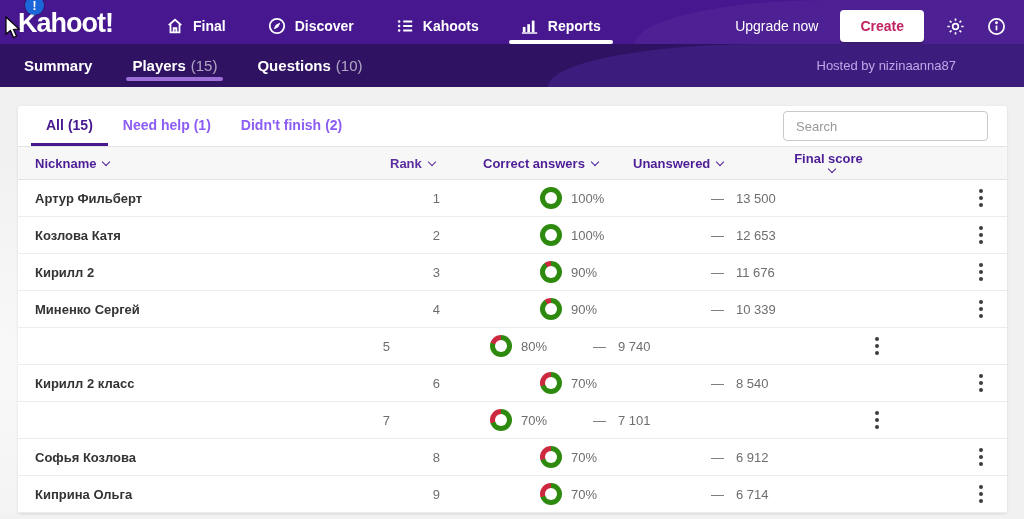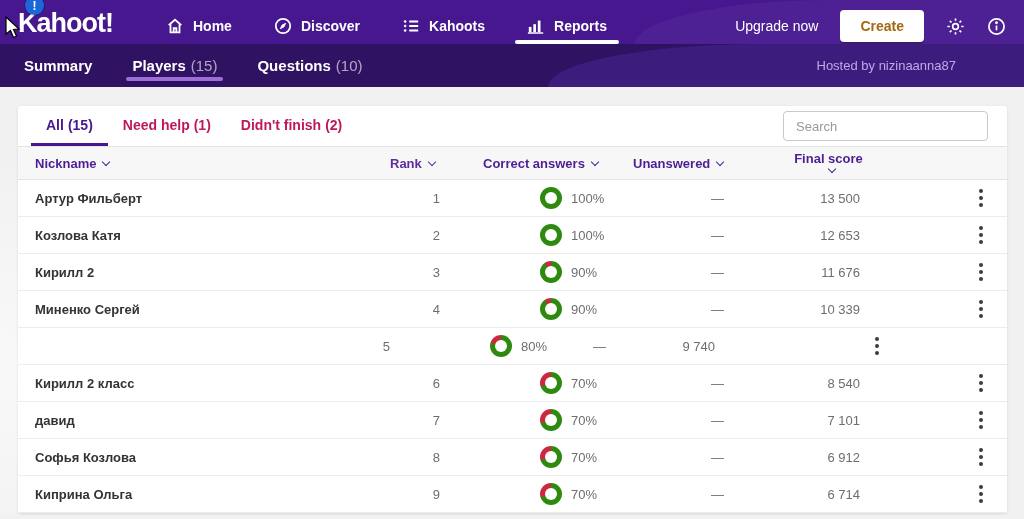--- a/index.html
+++ b/index.html
@@ -18,21 +18,21 @@
     align-items:center; justify-content:center; box-shadow:0 0 0 1px rgba(0,0,0,.2); }
   .cursor { position:absolute; left:-14px; top:14px; }
   .main-nav { display:flex; margin-left:32px; }
   .nav-item { position:relative; height:36px; display:flex; align-items:center; gap:9px;
     padding:0 14px; margin:0 7px; font-size:14px; font-weight:bold; color:#fff; cursor:pointer; }
   .nav-item.active::after { content:""; position:absolute; left:2px; right:2px; bottom:0;
     height:4px; background:#fff; border-radius:2px; }
   .nav-icon { width:18px; height:18px; display:block; }
   .topbar-right { margin-left:auto; height:36px; display:flex; align-items:center; gap:22px; }
   .upgrade { font-size:14px; color:#fff; cursor:pointer; }
-  .create-btn { background:#fff; color:#a16207; border:0; border-radius:4px; font-weight:bold;
+  .create-btn { background:#fff; color:#be185d; border:0; border-radius:4px; font-weight:bold;
     font-size:14px; padding:8px 20px; cursor:pointer; font-family:inherit;
     box-shadow:0 2px 0 rgba(0,0,0,.25); }
   .icon-btn { background:none; border:0; cursor:pointer; padding:0; display:flex; }
 
   
   .subnav { position:relative; height:43px; background:#2f1261; display:flex;
     align-items:center; padding:0 24px; overflow:hidden; z-index:2; }
   .subnav::before { content:""; position:absolute; left:548px; right:0; top:0; bottom:0;
     background:#3c1c7c; border-top-left-radius:215px 43px; pointer-events:none; }
   .subtab { position:relative; z-index:1; height:33px; display:flex; align-items:center;
@@ -45,21 +45,21 @@
 
   
   .content { position:relative; height:426px;
     background:radial-gradient(circle 300px at 20px 280px, rgba(255,255,255,.6), rgba(255,255,255,0) 70%), #f1f1f1;
     padding:19px 17px 0 18px; }
   .card { background:#fff; border-radius:3px; box-shadow:0 1px 3px rgba(0,0,0,.1);
     height:407px; overflow:hidden; }
 
   .filter-row { height:40px; display:flex; align-items:flex-end; padding:0 19px 0 13px; }
   .ftab { height:40px; display:flex; align-items:center; gap:4px; padding:0 15px;
-    font-size:14px; font-weight:bold; color:#be185d; border-bottom:3px solid transparent;
+    font-size:14px; font-weight:bold; color:#8b5cf6; border-bottom:3px solid transparent;
     cursor:pointer; }
   .ftab.active { color:#46178f; border-bottom-color:#46178f; }
   .search { margin-left:auto; margin-bottom:5px; width:205px; height:30px;
     border:1px solid #c9c9c9; border-radius:4px; padding:0 12px; font-size:13px;
     font-family:inherit; color:#333; outline:none; }
   .search::placeholder { color:#999; }
 
   .grid { display:grid; grid-template-columns:355px 50px 178px 118px 145px 1fr;
     align-items:center; padding-left:17px; padding-right:22px; }
   .thead { height:34px; background:#f7f7f7; border-top:1px solid #e3e3e3;
@@ -73,21 +73,21 @@
   .chev { display:inline-block; width:6px; height:6px; border-right:1.6px solid currentColor;
     border-bottom:1.6px solid currentColor; transform:rotate(45deg); margin-left:7px;
     margin-bottom:3px; }
 
   .trow { height:37px; border-bottom:1px solid #ececec; background:#fff; cursor:default; }
   .cell { font-size:13px; color:#6e6e6e; }
   .cell.name { font-weight:bold; color:#333; font-size:13px; }
   .cell.rank { text-align:right; }
   .cell.correct { display:flex; align-items:center; gap:9px; padding-left:100px; }
   .cell.unans { text-align:right; padding-right:12px; }
-  .cell.score { text-align:right; padding-right:21px; }
+  .cell.score { padding-right:21px; }
   .donut { width:22px; height:22px; border-radius:50%; position:relative; flex:0 0 22px; }
   .donut::after { content:""; position:absolute; inset:5px; background:#fff; border-radius:50%; }
   .kebab-cell { display:flex; justify-content:flex-end; }
   .kebab { background:none; border:0; cursor:pointer; display:flex; flex-direction:column;
     gap:3px; padding:4px 2px; }
   .kebab i { width:4px; height:4px; border-radius:50%; background:#3c3c3c; display:block; }
 </style>
 </head>
 <body>
 
@@ -99,21 +99,21 @@
       <path d="M2 1 L2 18 L6.5 14.5 L9.5 21.5 L12.5 20 L9.5 13.5 L15 13 Z" fill="#fff" stroke="#000" stroke-width="1.2"></path>
     </svg>
   </div>
 
   <nav class="main-nav">
     <a class="nav-item">
       <svg class="nav-icon" viewBox="0 0 20 20" fill="none" stroke="#fff" stroke-width="2">
           <path d="M3 9 L10 3 L17 9 M5 8 V17 H15 V8"></path>
           <path d="M8.5 17 V12.5 H11.5 V17"></path>
         </svg>
-      <span>Home</span>
+      <span>Final</span>
     </a>
     <a class="nav-item">
       <svg class="nav-icon" viewBox="0 0 20 20" fill="none" stroke="#fff" stroke-width="2">
           <circle cx="10" cy="10" r="8"></circle>
           <path d="M13 7 L11 11 L7 13 L9 9 Z" fill="#fff" stroke-width="1"></path>
         </svg>
       <span>Discover</span>
     </a>
     <a class="nav-item">
       <svg class="nav-icon" viewBox="0 0 20 20" stroke="#fff" stroke-width="2" fill="#fff">
@@ -314,21 +314,20 @@
         <div class="cell kebab-cell">
           <button class="kebab">
               <i></i>
               <i></i>
               <i></i>
             </button>
         </div>
       </div>
 
       <div class="grid trow">
-        <div class="cell name">давид</div>
         <div class="cell rank">7</div>
         <div class="cell correct">
           <span class="donut" style="background: conic-gradient(from -108deg, rgb(204, 41, 65) 0deg, rgb(204, 41, 65) 108deg, rgb(46, 138, 14) 108deg, rgb(46, 138, 14) 360deg);"></span>
           <span class="pct">70%</span>
         </div>
         <div class="cell unans">—</div>
         <div class="cell score">7 101</div>
         <div class="cell kebab-cell">
           <button class="kebab">
               <i></i>

